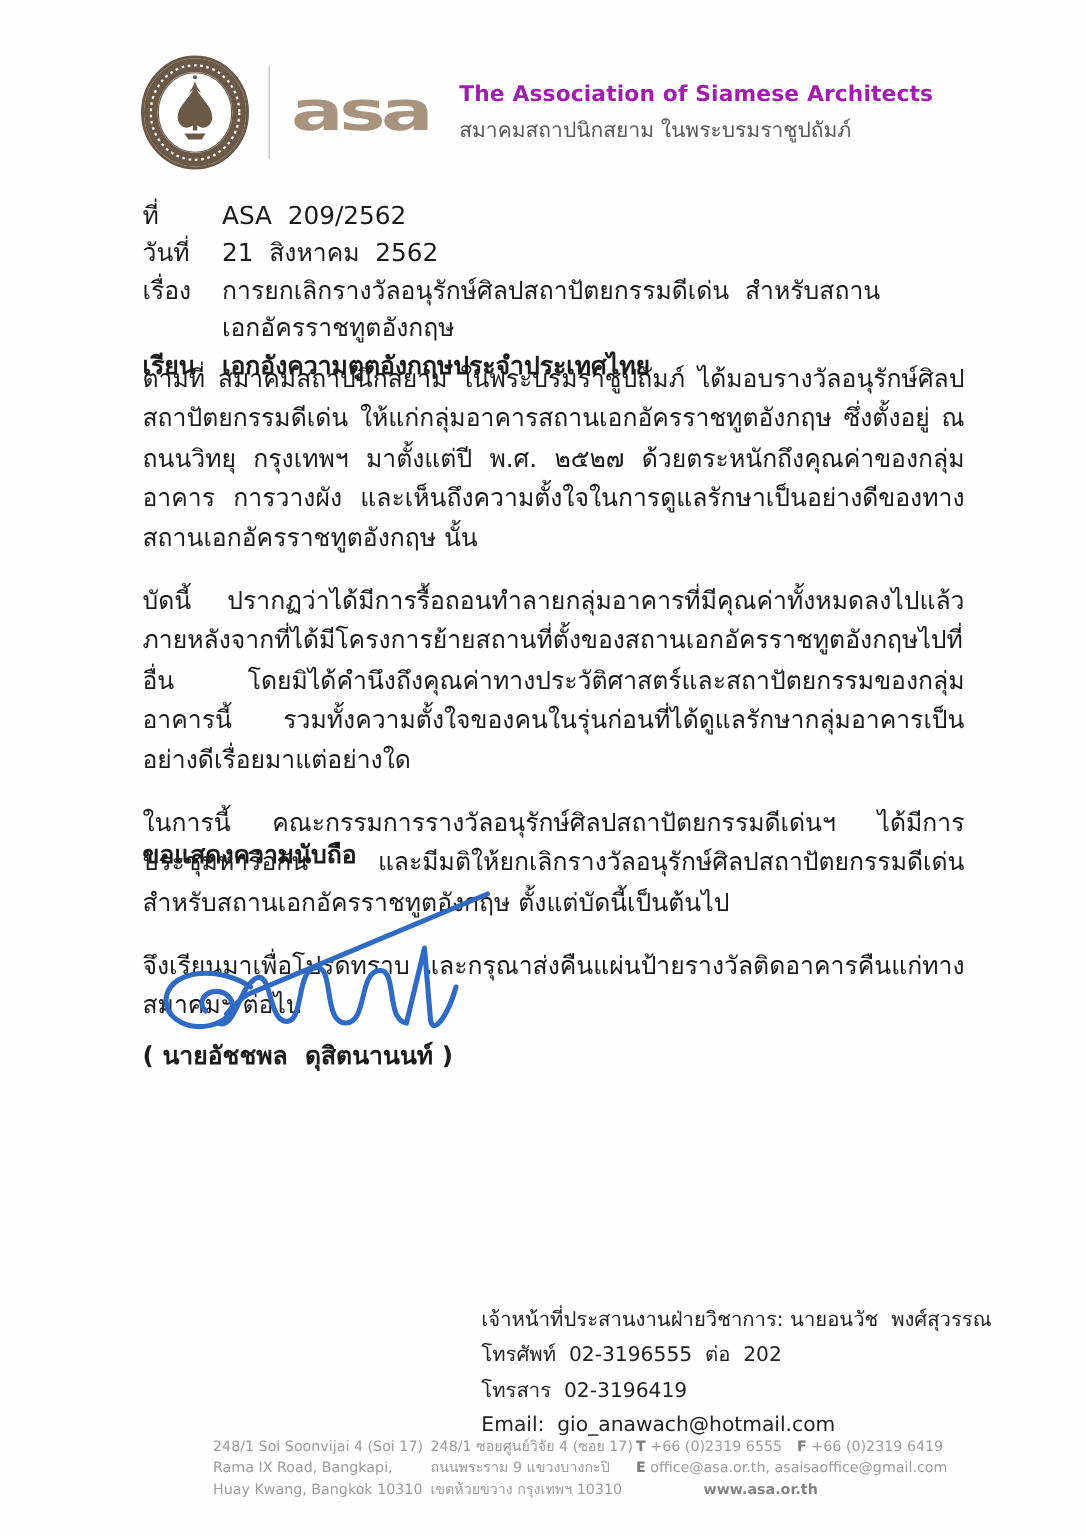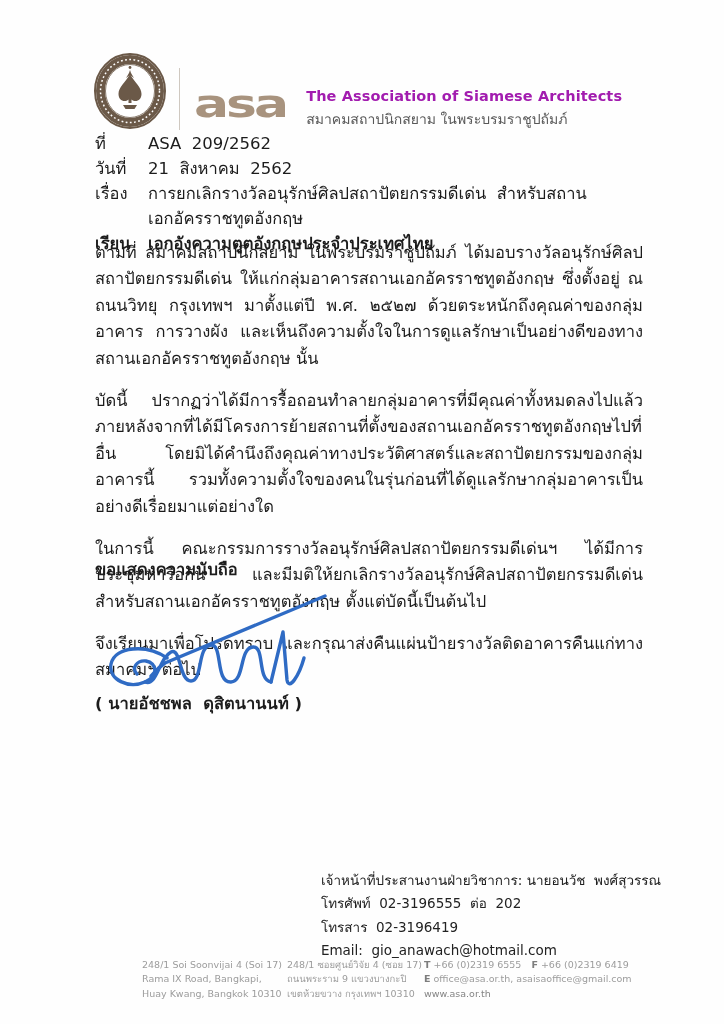--- a/index.html
+++ b/index.html
@@ -2,21 +2,21 @@
 <html><head>
 <meta charset="utf-8">
 <style>
   html,body{margin:0;padding:0;background:#e8e8e8;}
   .page{
     position:relative;width:724px;height:1024px;background:#fefefe;
     overflow:hidden;margin:0 auto;
     font-family:"DejaVu Sans","Liberation Sans",sans-serif;color:#1c1c1c;
   }
   
-  .hdr{position:absolute;top:52px;left:93px;display:flex;align-items:flex-end;}
+  .hdr{position:absolute;top:36px;left:93px;display:flex;align-items:center;}
   .seal{width:74px;height:78px;flex:none;}
   .hdr-divider{width:1px;height:62px;background:#cfc8c0;margin:0 14px 0 12px;flex:none;}
   .logotype{
     display:inline-block;font-size:52px;font-weight:bold;color:#a8937e;
     letter-spacing:-3px;line-height:1;transform:scaleY(.70);transform-origin:center;
     margin-right:20px;flex:none;
   }
   .org-block{padding-top:2px;}
   .org-en{font-size:14.5px;font-weight:bold;color:#a21caf;letter-spacing:.1px;}
   .org-sub{font-size:13px;color:#9d9d9d;margin-top:1px;}
@@ -41,21 +41,21 @@
     font-size:13.5px;line-height:1.74;color:#222;}
   .contact div{white-space:pre-wrap;}
   
   .footer{position:absolute;top:958px;left:142px;font-size:9.5px;
     color:#9c9c9c;line-height:1.5;display:flex;}
   .f-col{flex:none;}
   .f-col1{width:145px;}
   .f-col2{width:137px;}
   .f-lbl{font-weight:bold;color:#7d7d7d;margin-right:3px;}
   .f-gap{display:inline-block;width:10px;}
-  .f-site{font-weight:normal;color:#848484;}
+  .f-site{font-weight:bold;color:#848484;margin-left:45px;}
 </style>
 </head>
 <body>
 
 <div class="page">
 
   <header class="hdr">
     <svg class="seal" viewBox="0 0 74 78" aria-hidden="true">
       <ellipse cx="37" cy="39" rx="35" ry="37" fill="#ffffff" stroke="#6b5948" stroke-width="2"></ellipse>
       <ellipse cx="37" cy="39" rx="29.5" ry="31.5" fill="none" stroke="#6b5948" stroke-width="9"></ellipse>

